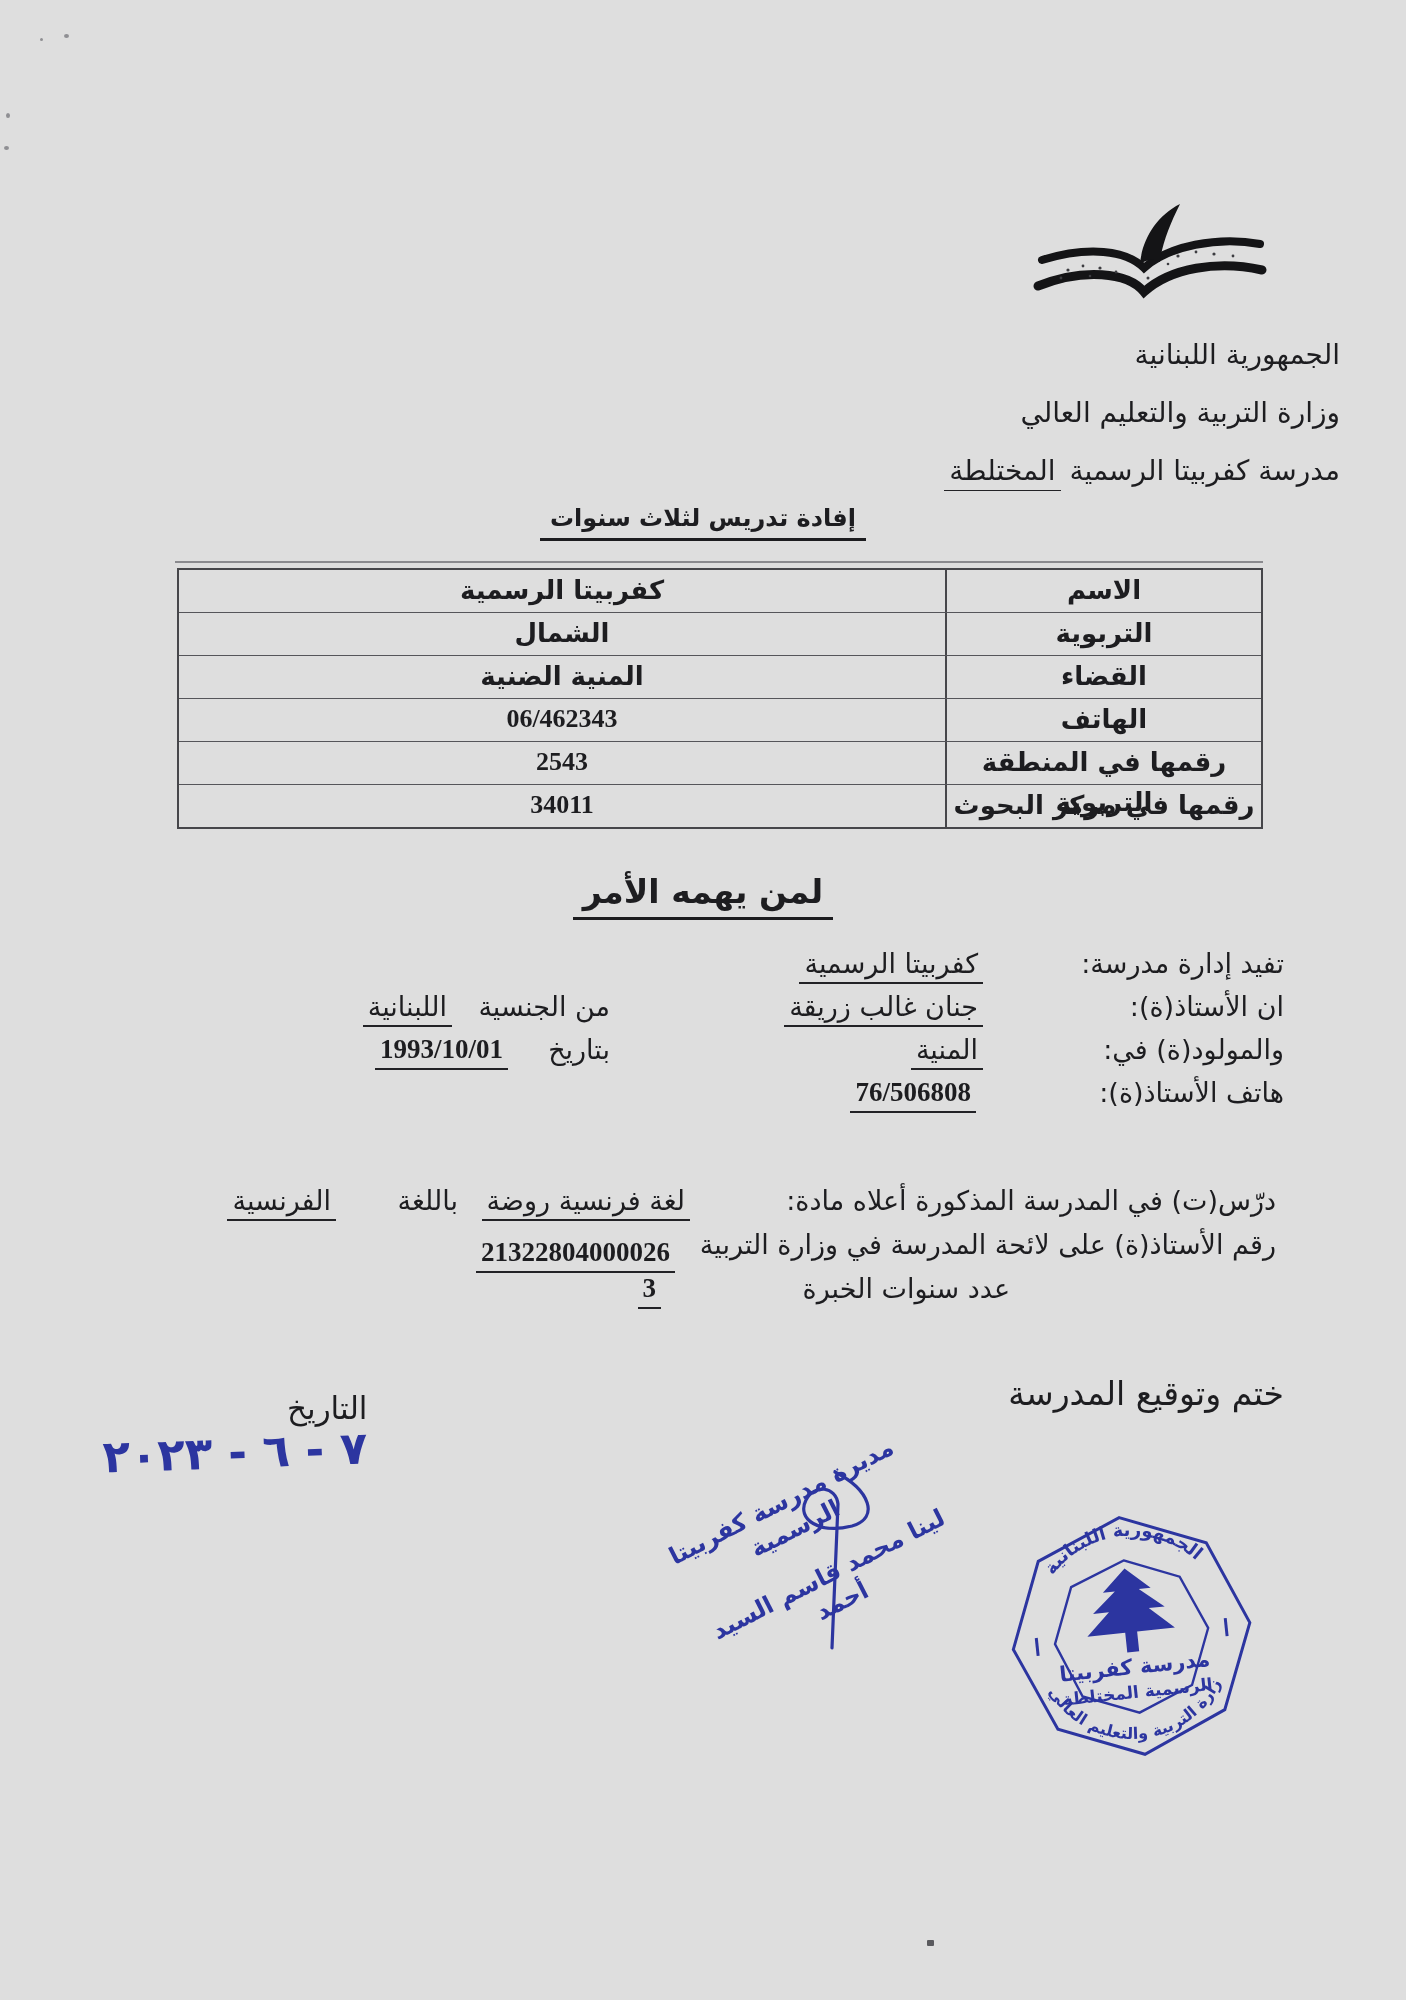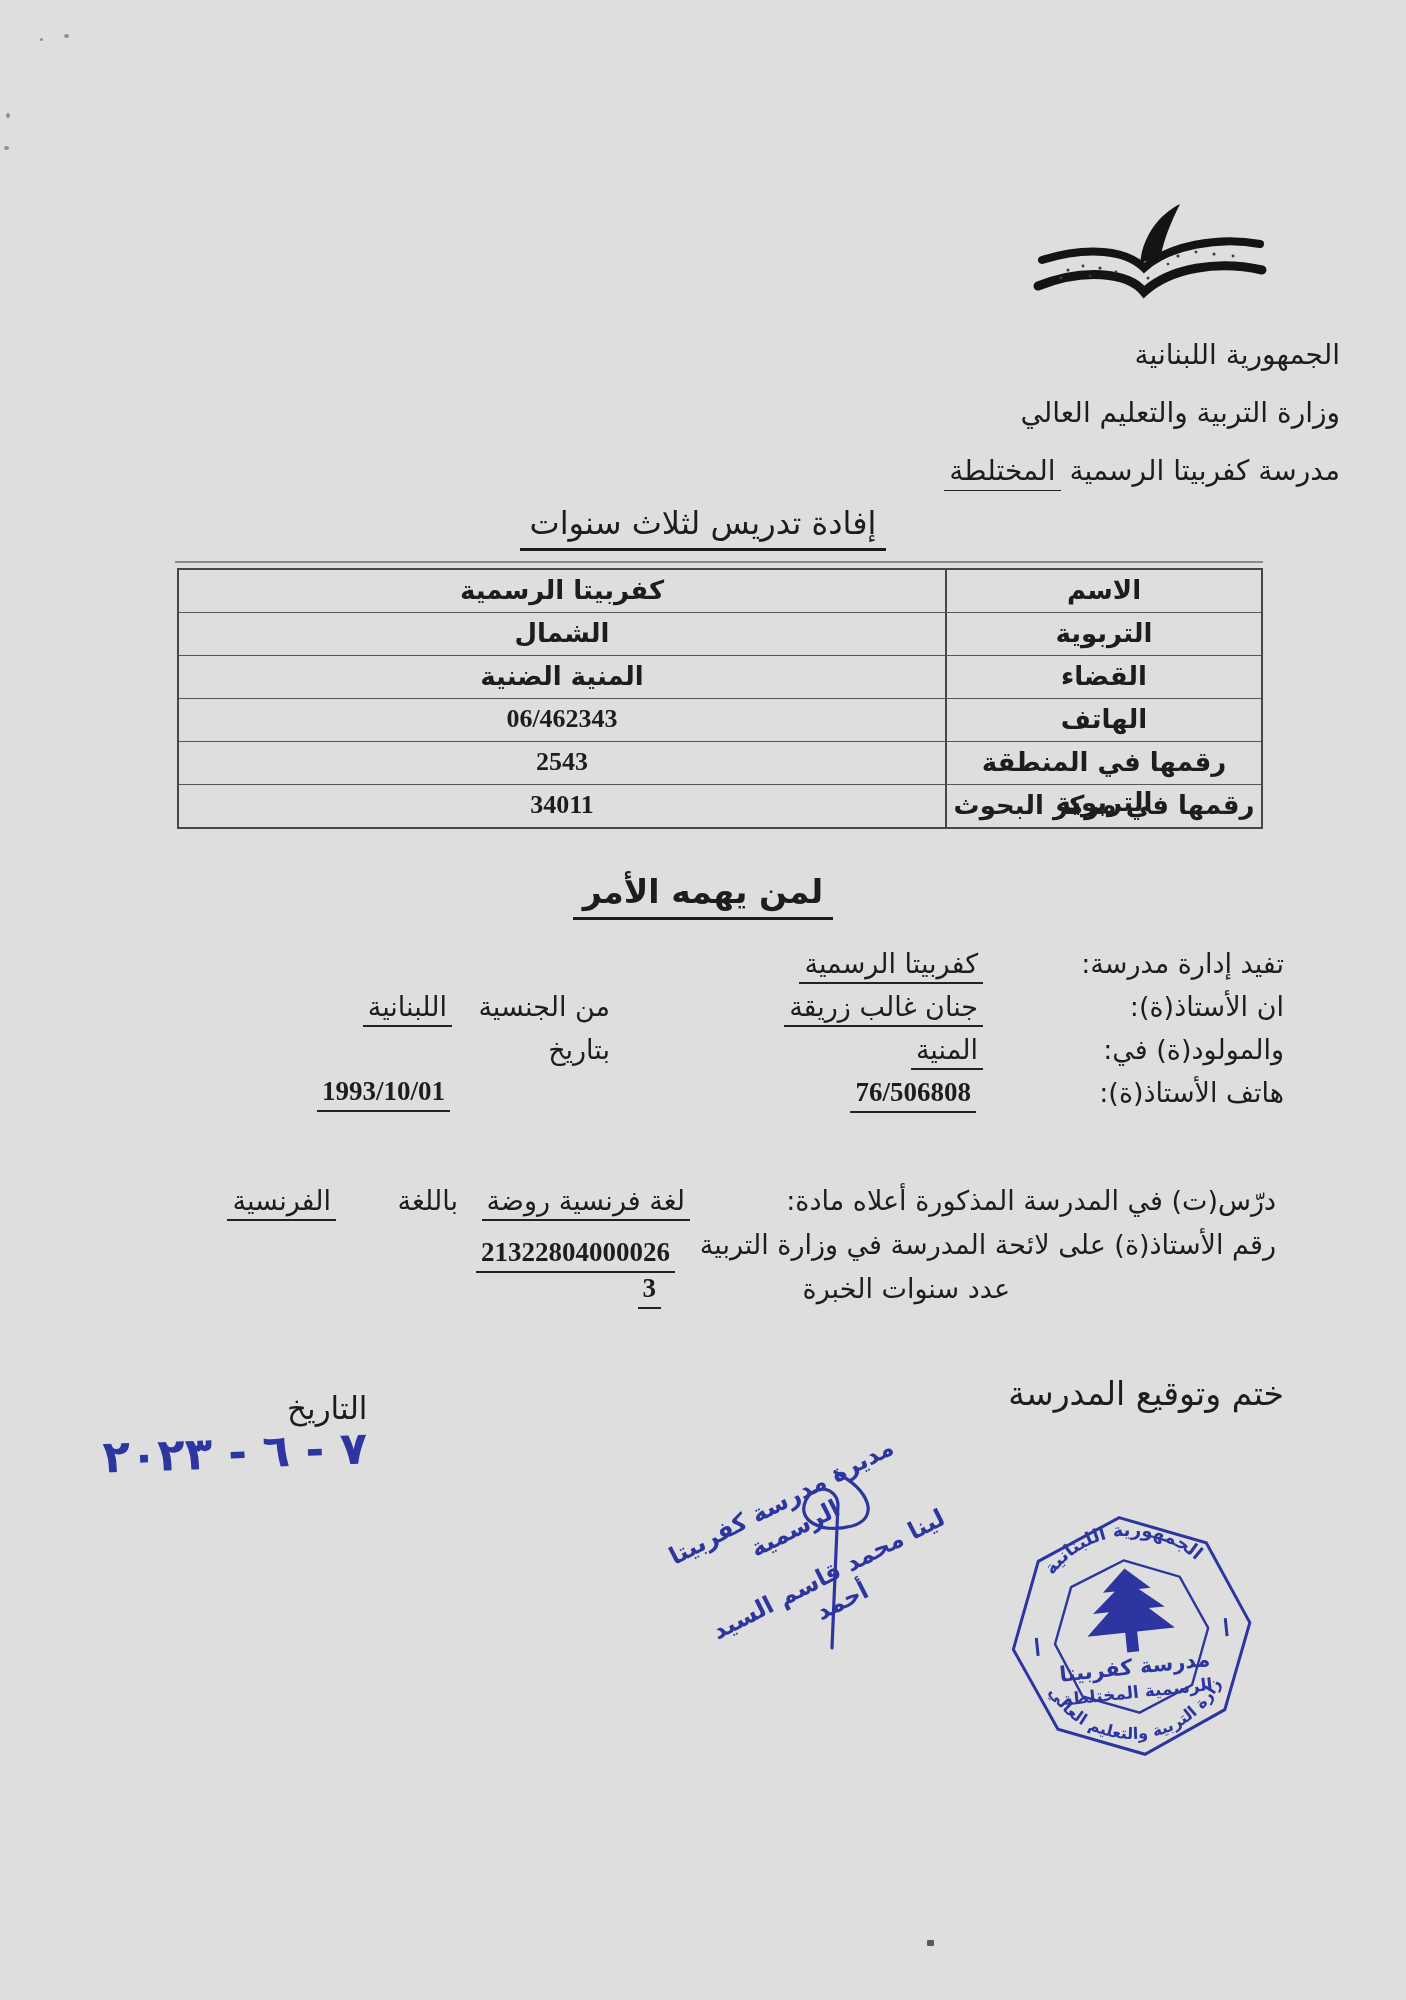--- a/index.html
+++ b/index.html
@@ -5,21 +5,21 @@
   html,body{margin:0;padding:0;background:#9a9a9a;}
   .page{position:relative;width:1406px;height:2000px;background:#dedede;overflow:hidden;
         font-family:"DejaVu Sans",sans-serif;color:#1d1d20;direction:rtl;}
   .abs{position:absolute;}
   
   .hdr{right:66px;top:326px;text-align:right;font-size:28px;line-height:58px;font-weight:500;}
   .u{border-bottom:2px solid #222226;padding:0 5px 3px;}
   .u:empty{display:none;border:none;padding:0;}
   .uthick{border-bottom:3px solid #1c1c1f;padding:0 10px 6px;}
   
-  .doc-title{top:504px;left:0;width:100%;text-align:center;font-size:32px;font-weight:normal;}
+  .doc-title{top:504px;left:0;width:100%;text-align:center;font-size:24px;font-weight:bold;}
   
   .info-table{left:177px;top:568px;width:1086px;border:2px solid #46464a;box-sizing:border-box;background:transparent;}
   .info-table::before{content:"";position:absolute;left:-4px;right:-2px;top:-9px;border-top:2px solid #8a8a8e;}
   .trow{display:flex;height:42px;line-height:40px;font-size:26px;font-weight:bold;}
   .trow + .trow{border-top:1.6px solid #55555a;}
   .tlabel{width:316px;border-left:2px solid #46464a;text-align:center;padding-left:4px;box-sizing:border-box;padding-right:4px;}
   .tval{flex:1;text-align:center;}
   .num{font-family:"Liberation Serif",serif;font-weight:bold;direction:ltr;unicode-bidi:embed;}
   
   .section-title{top:872px;left:0;width:100%;text-align:center;font-size:33px;font-weight:bold;}
@@ -116,21 +116,21 @@
   <div class="abs crow" style="top:991px;">
     <span class="cl" style="right:122px;">ان الأستاذ(ة):</span>
     <span class="cl u" style="right:423px;">جنان غالب زريقة</span>
     <span class="cl" style="right:796px;">من الجنسية</span>
     <span class="cl u" style="right:954px;">اللبنانية</span>
   </div>
   <div class="abs crow" style="top:1034px;">
     <span class="cl" style="right:122px;">والمولود(ة) في:</span>
     <span class="cl u" style="right:423px;">المنية</span>
     <span class="cl" style="right:796px;">بتاريخ</span>
-    <span class="cl u num" style="right:956px;margin-top:42px;">1993/10/01</span>
+    <span class="cl u num" style="right:898px;">1993/10/01</span>
   </div>
   <div class="abs crow" style="top:1077px;">
     <span class="cl" style="right:122px;">هاتف الأستاذ(ة):</span>
     <span class="cl u num" style="right:430px;">76/506808</span>
   </div>
 
   <div class="abs prow" style="top:1185px;">
     <span class="cl" style="right:130px;">درّس(ت) في المدرسة المذكورة أعلاه مادة:</span>
     <span class="cl u" style="right:716px;">لغة فرنسية روضة</span>
     <span class="cl" style="right:948px;">باللغة</span>

